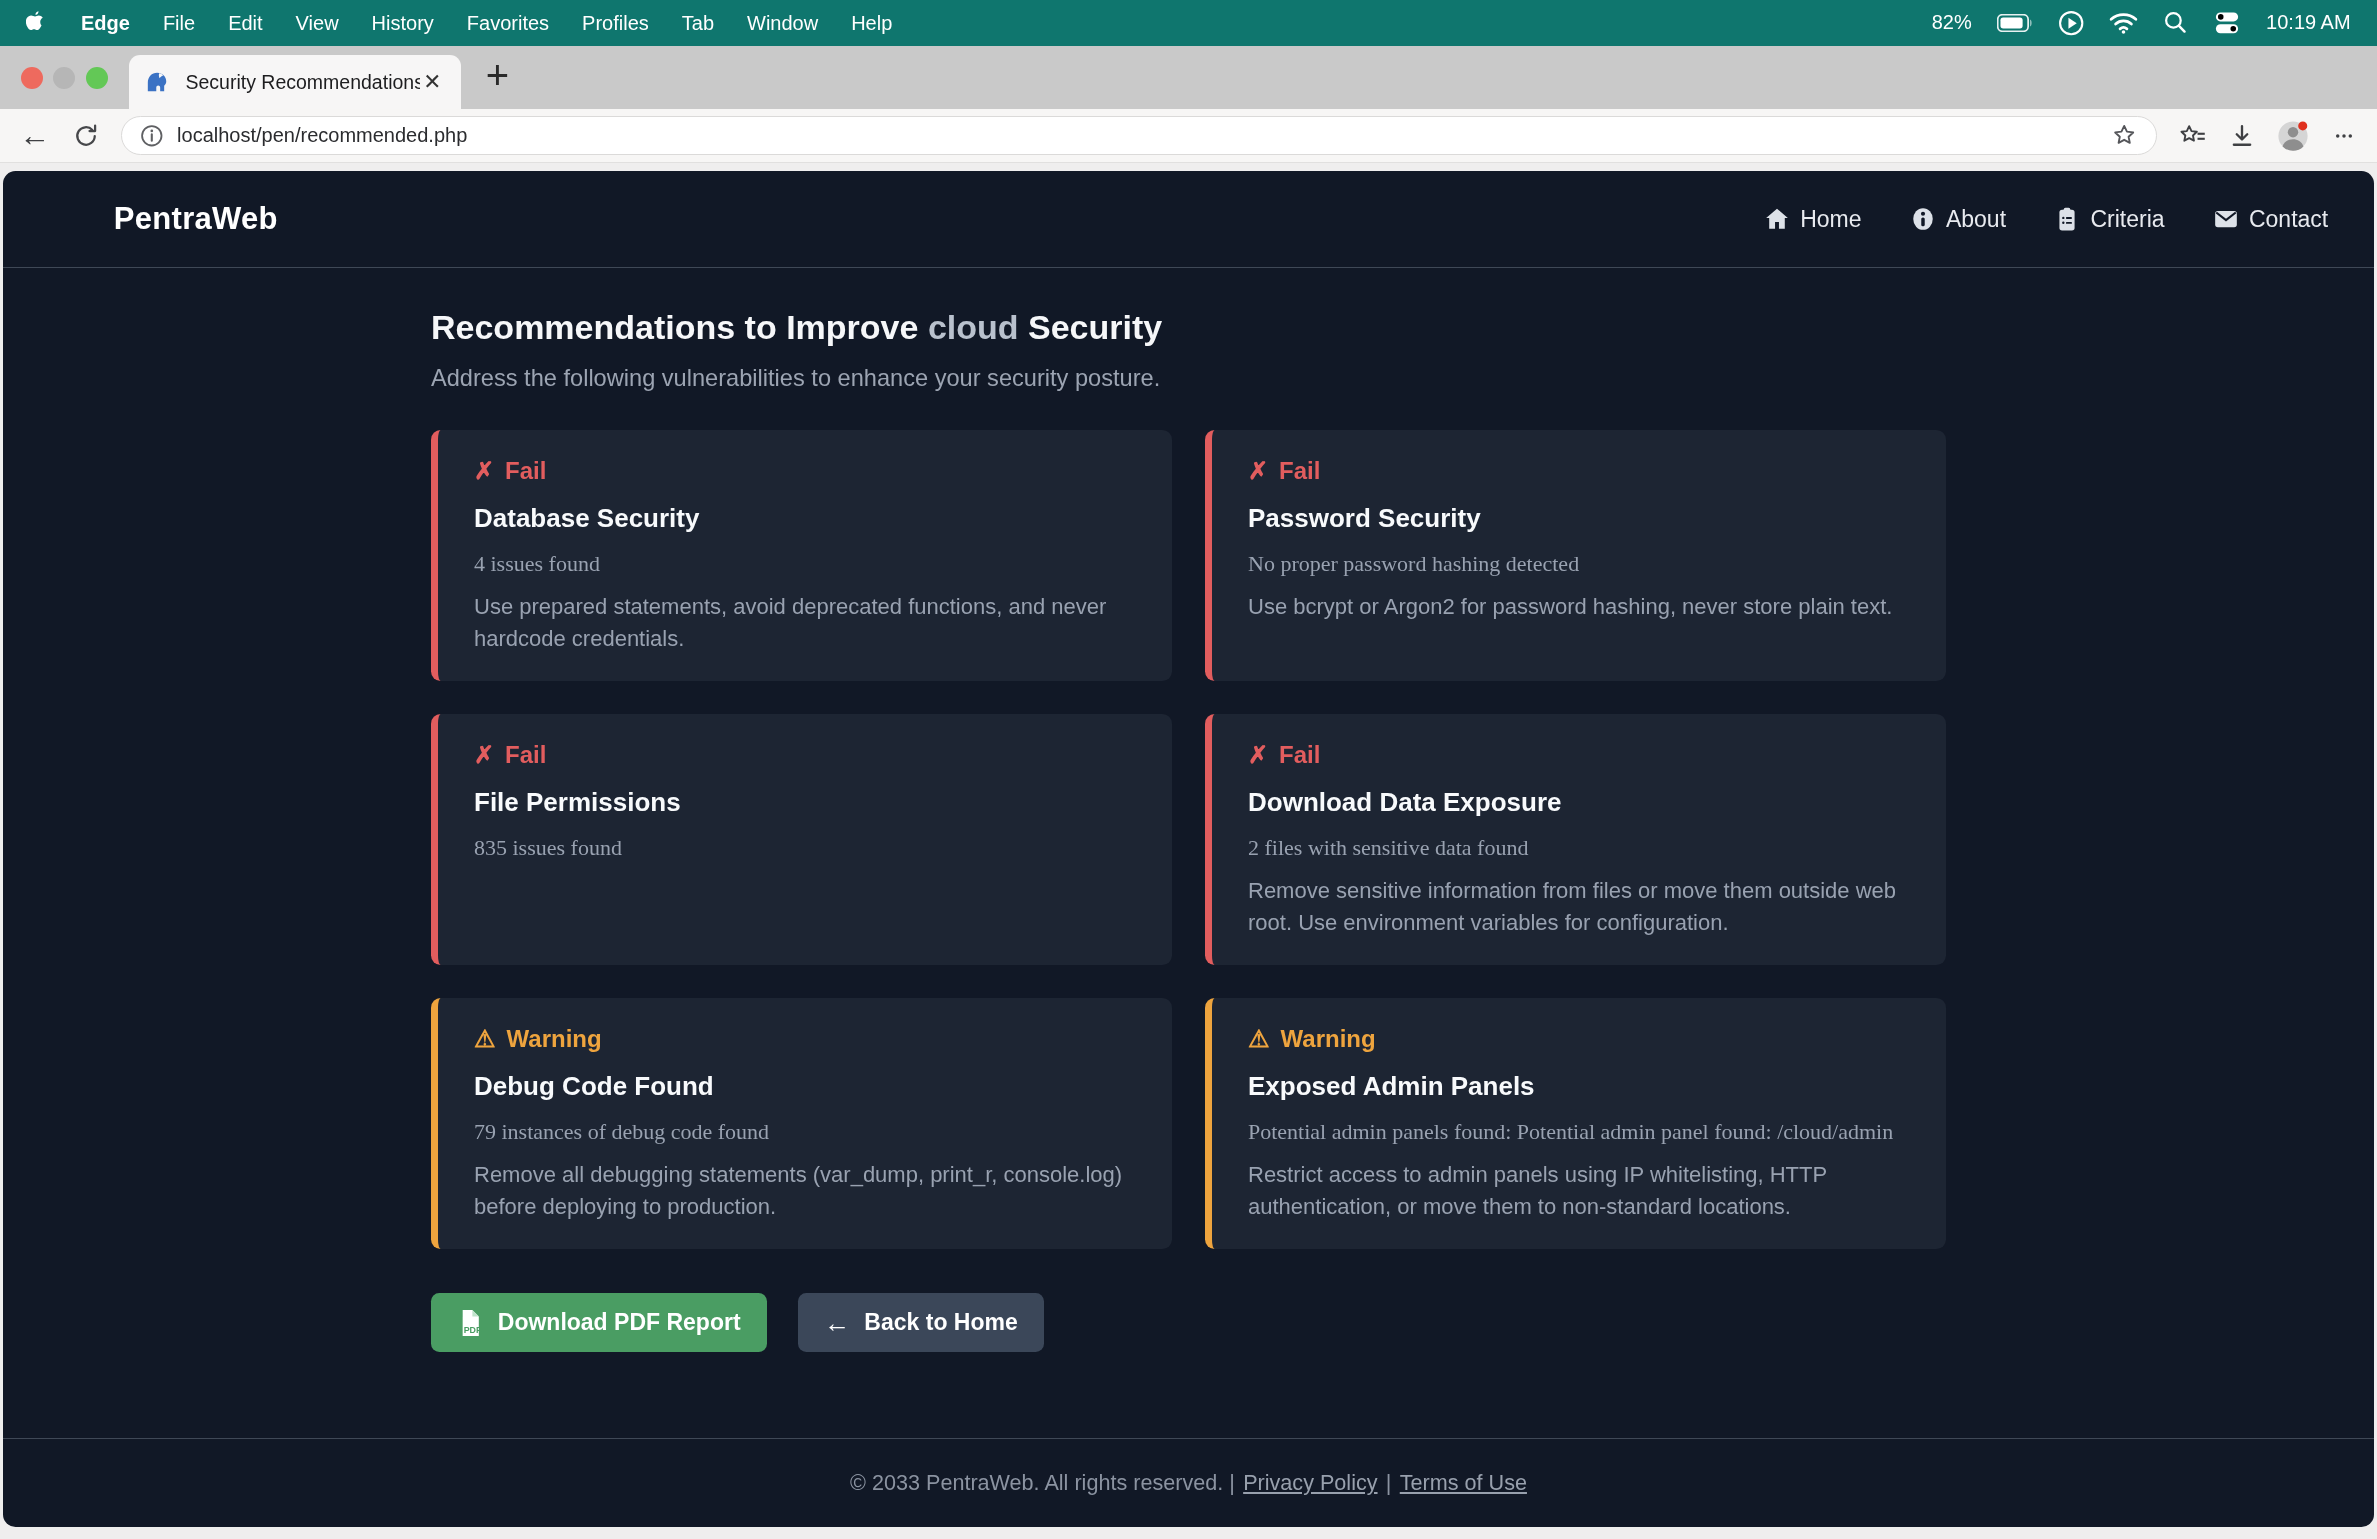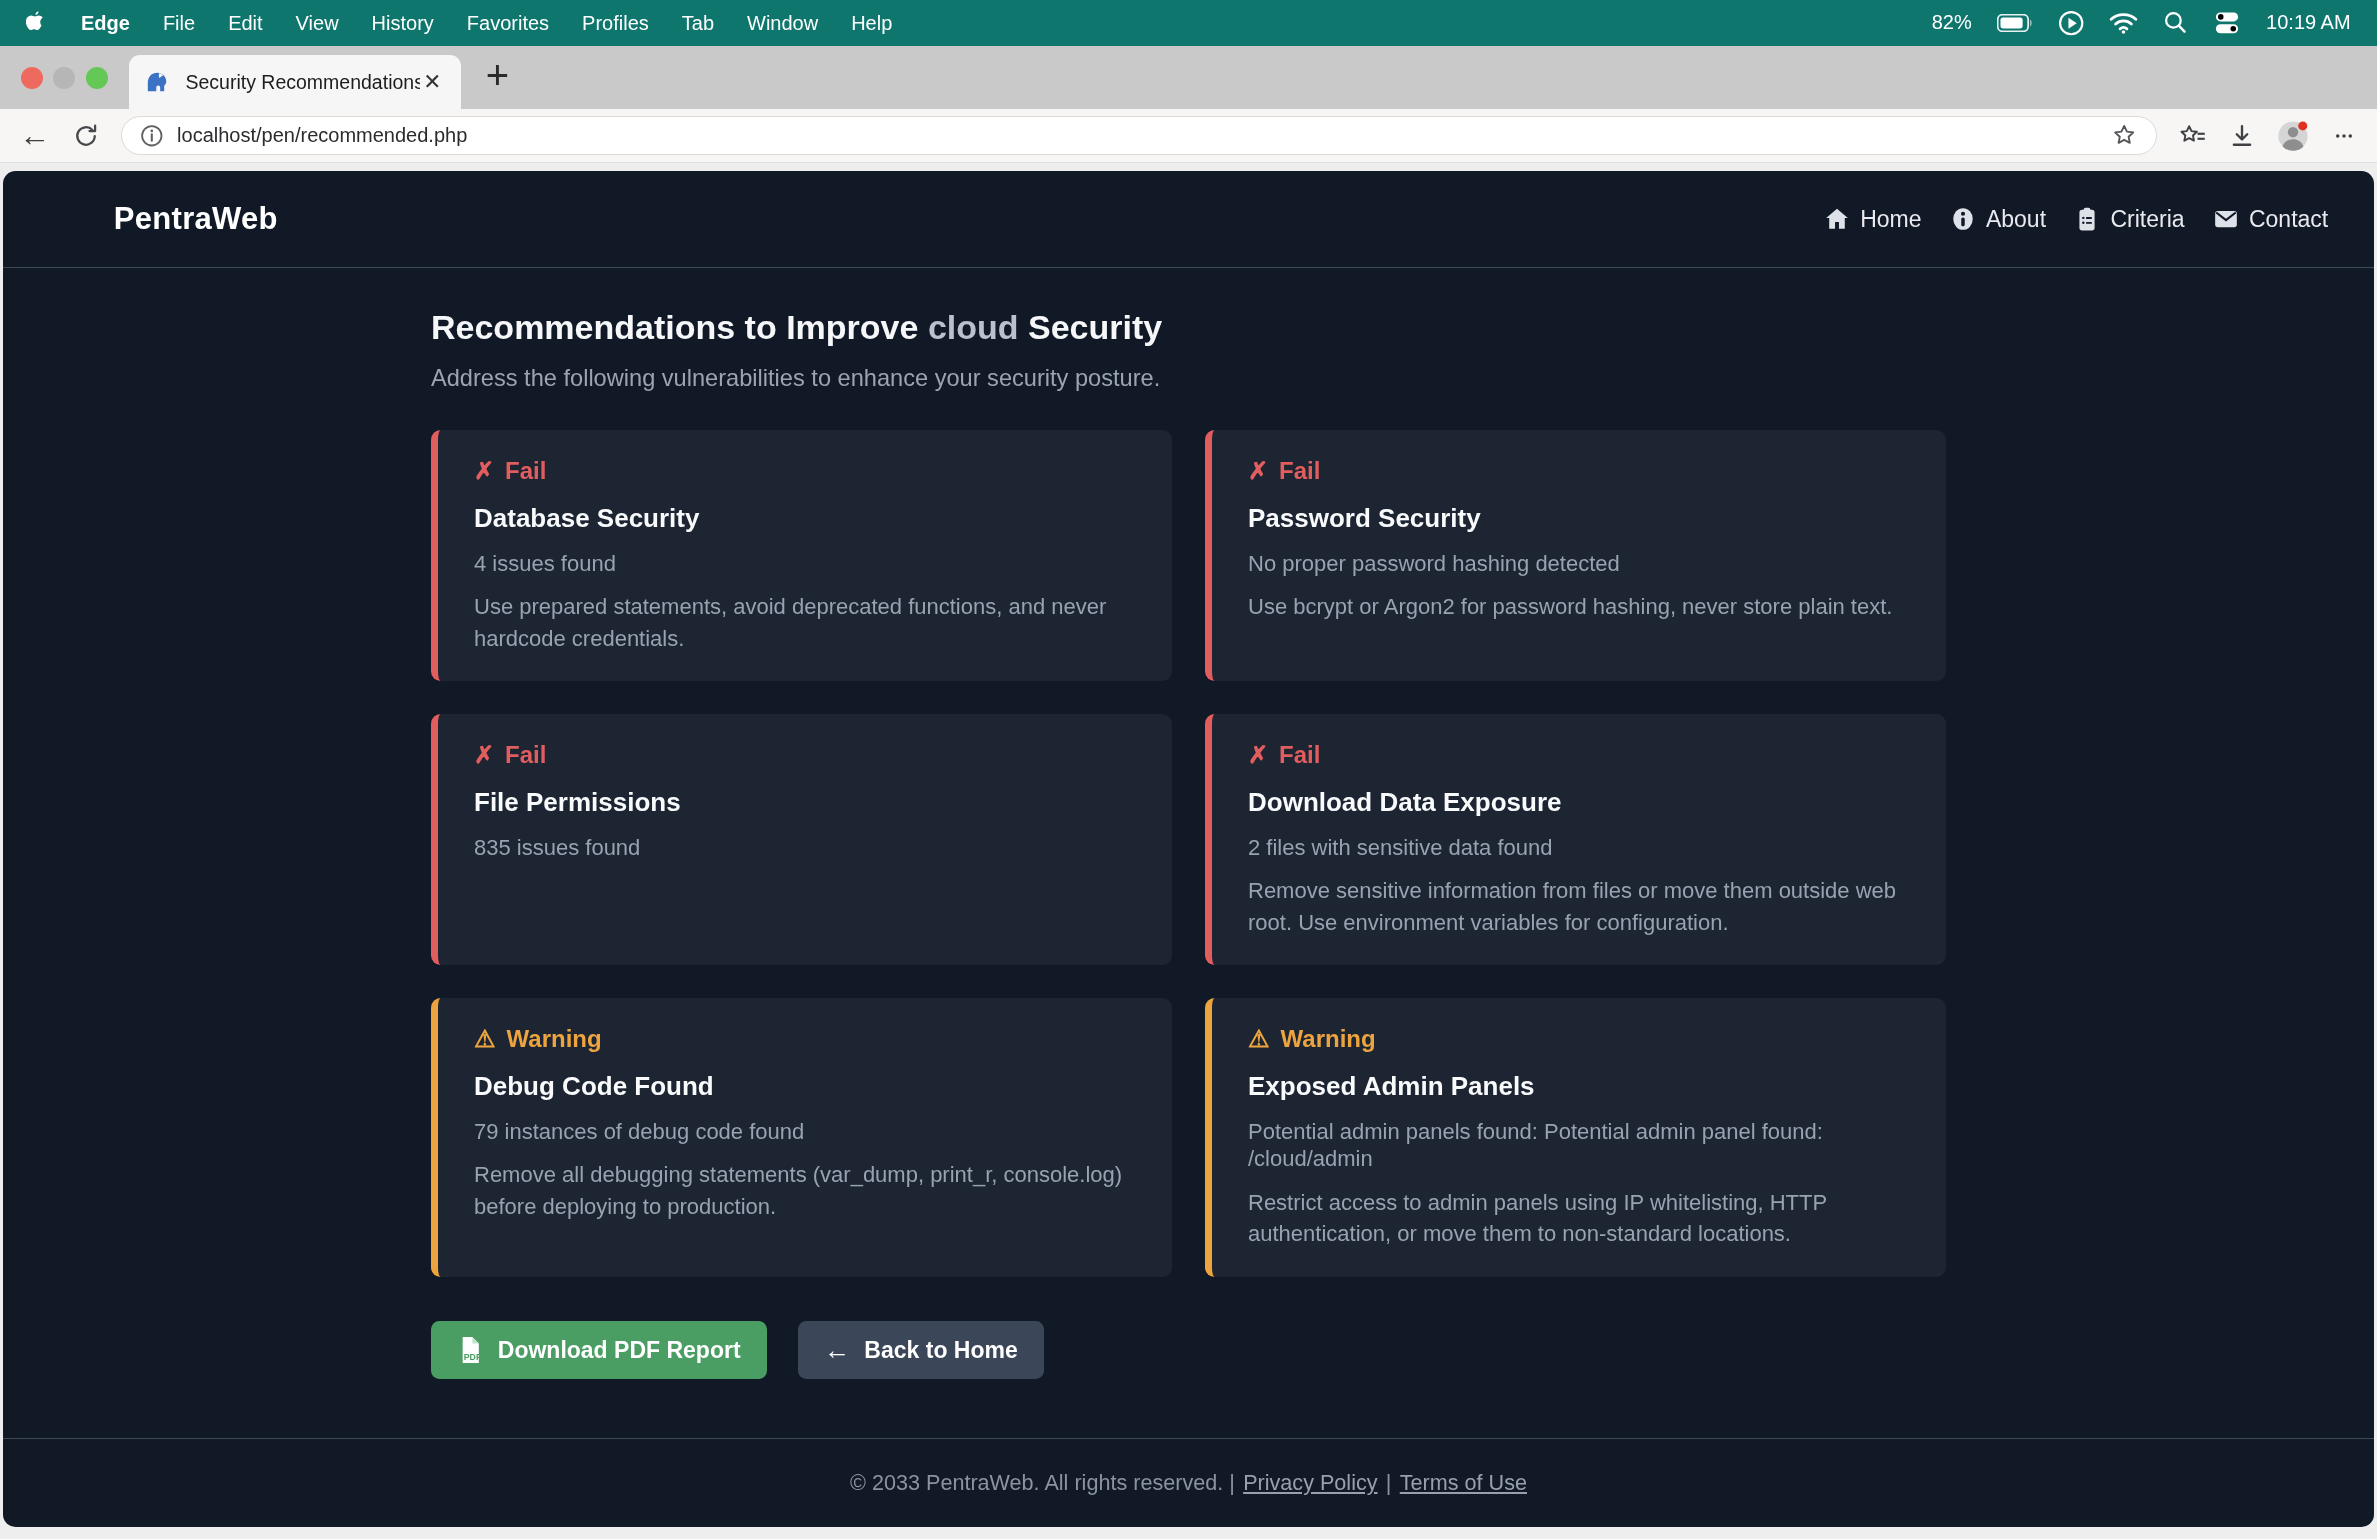--- a/index.html
+++ b/index.html
@@ -46,39 +46,39 @@
   .avatar-wrap svg { display:block; }
 
   
   .content-frame { height:1376px; background:#efeeee; padding:8.3px 2.8px 12.5px; }
   .page { height:100%; background:#111826; border-radius:12.5px; overflow:hidden;
           display:flex; flex-direction:column; color:#e5e7eb; }
 
   .site-nav { flex:0 0 auto; height:97px; border-bottom:1.4px solid #3f4856;
               display:flex; align-items:center; padding:0 46px 0 111px; }
   .brand { font-size:31px; font-weight:700; color:#ffffff; letter-spacing:0.3px; }
-  .nav-links { margin-left:auto; display:flex; align-items:center; gap:28px; }
+  .nav-links { margin-left:auto; display:flex; align-items:center; gap:48px; }
   .nav-link { display:flex; align-items:center; gap:10.4px; font-size:23px; color:#e8eaef; cursor:pointer; }
   .nav-link svg { width:26px; height:26px; display:block; color:#dde1e8; }
 
   .main { flex:1 1 auto; width:1515px; margin:0 auto; }
   .page-title { font-size:34px; font-weight:700; color:#f6f7f9; margin:40px 0 0; line-height:1.15; }
   .hl { color:#b9c1cd; }
   .page-subtitle { font-size:23.6px; color:#9ca4b2; margin:18px 0 0; }
 
   .grid { margin-top:38px; display:grid; grid-template-columns:1fr 1fr; gap:33px; }
   .card { background:#1d2533; border-radius:9.7px; border-left:7px solid transparent; padding:29px 31px 26.4px 36px; }
   .card.fail { border-left-color:#e25d5e; }
   .card.warning { border-left-color:#eea43e; }
   .card .status { font-size:24px; font-weight:700; display:flex; align-items:center; gap:11px; line-height:1; }
   .card.fail .status { color:#e25d5e; }
   .card.warning .status { color:#eea43e; }
   .status-icon { font-weight:700; }
   .card-title { font-size:26px; font-weight:700; color:#f8fafc; margin:21px 0 0; line-height:1.1; }
-  .card-meta { font-size:22px; color:#99a2b1; margin-top:16.7px; line-height:1.25; }
+  .card-meta { font-size:22px; color:#99a2b1; margin-top:16.7px; line-height:1.25;font-family:Liberation Serif, serif; }
   .card-desc { font-size:22px; color:#99a2b1; margin-top:14px; line-height:1.45; }
 
   .actions { margin-top:44px; display:flex; gap:31px; }
   .btn { display:inline-flex; align-items:center; gap:14px; border:none; border-radius:8.3px;
          padding:15.3px 26.4px; font-family:"Liberation Sans",sans-serif; font-size:23px; font-weight:700; color:#fff; cursor:pointer; }
   .btn-green { background:#4a9d63; }
   .btn-slate { background:#3b4759; font-weight:600; }
   .btn .arrow { font-size:26px; font-weight:400; line-height:1; }
   .btn svg { display:block; }
 

